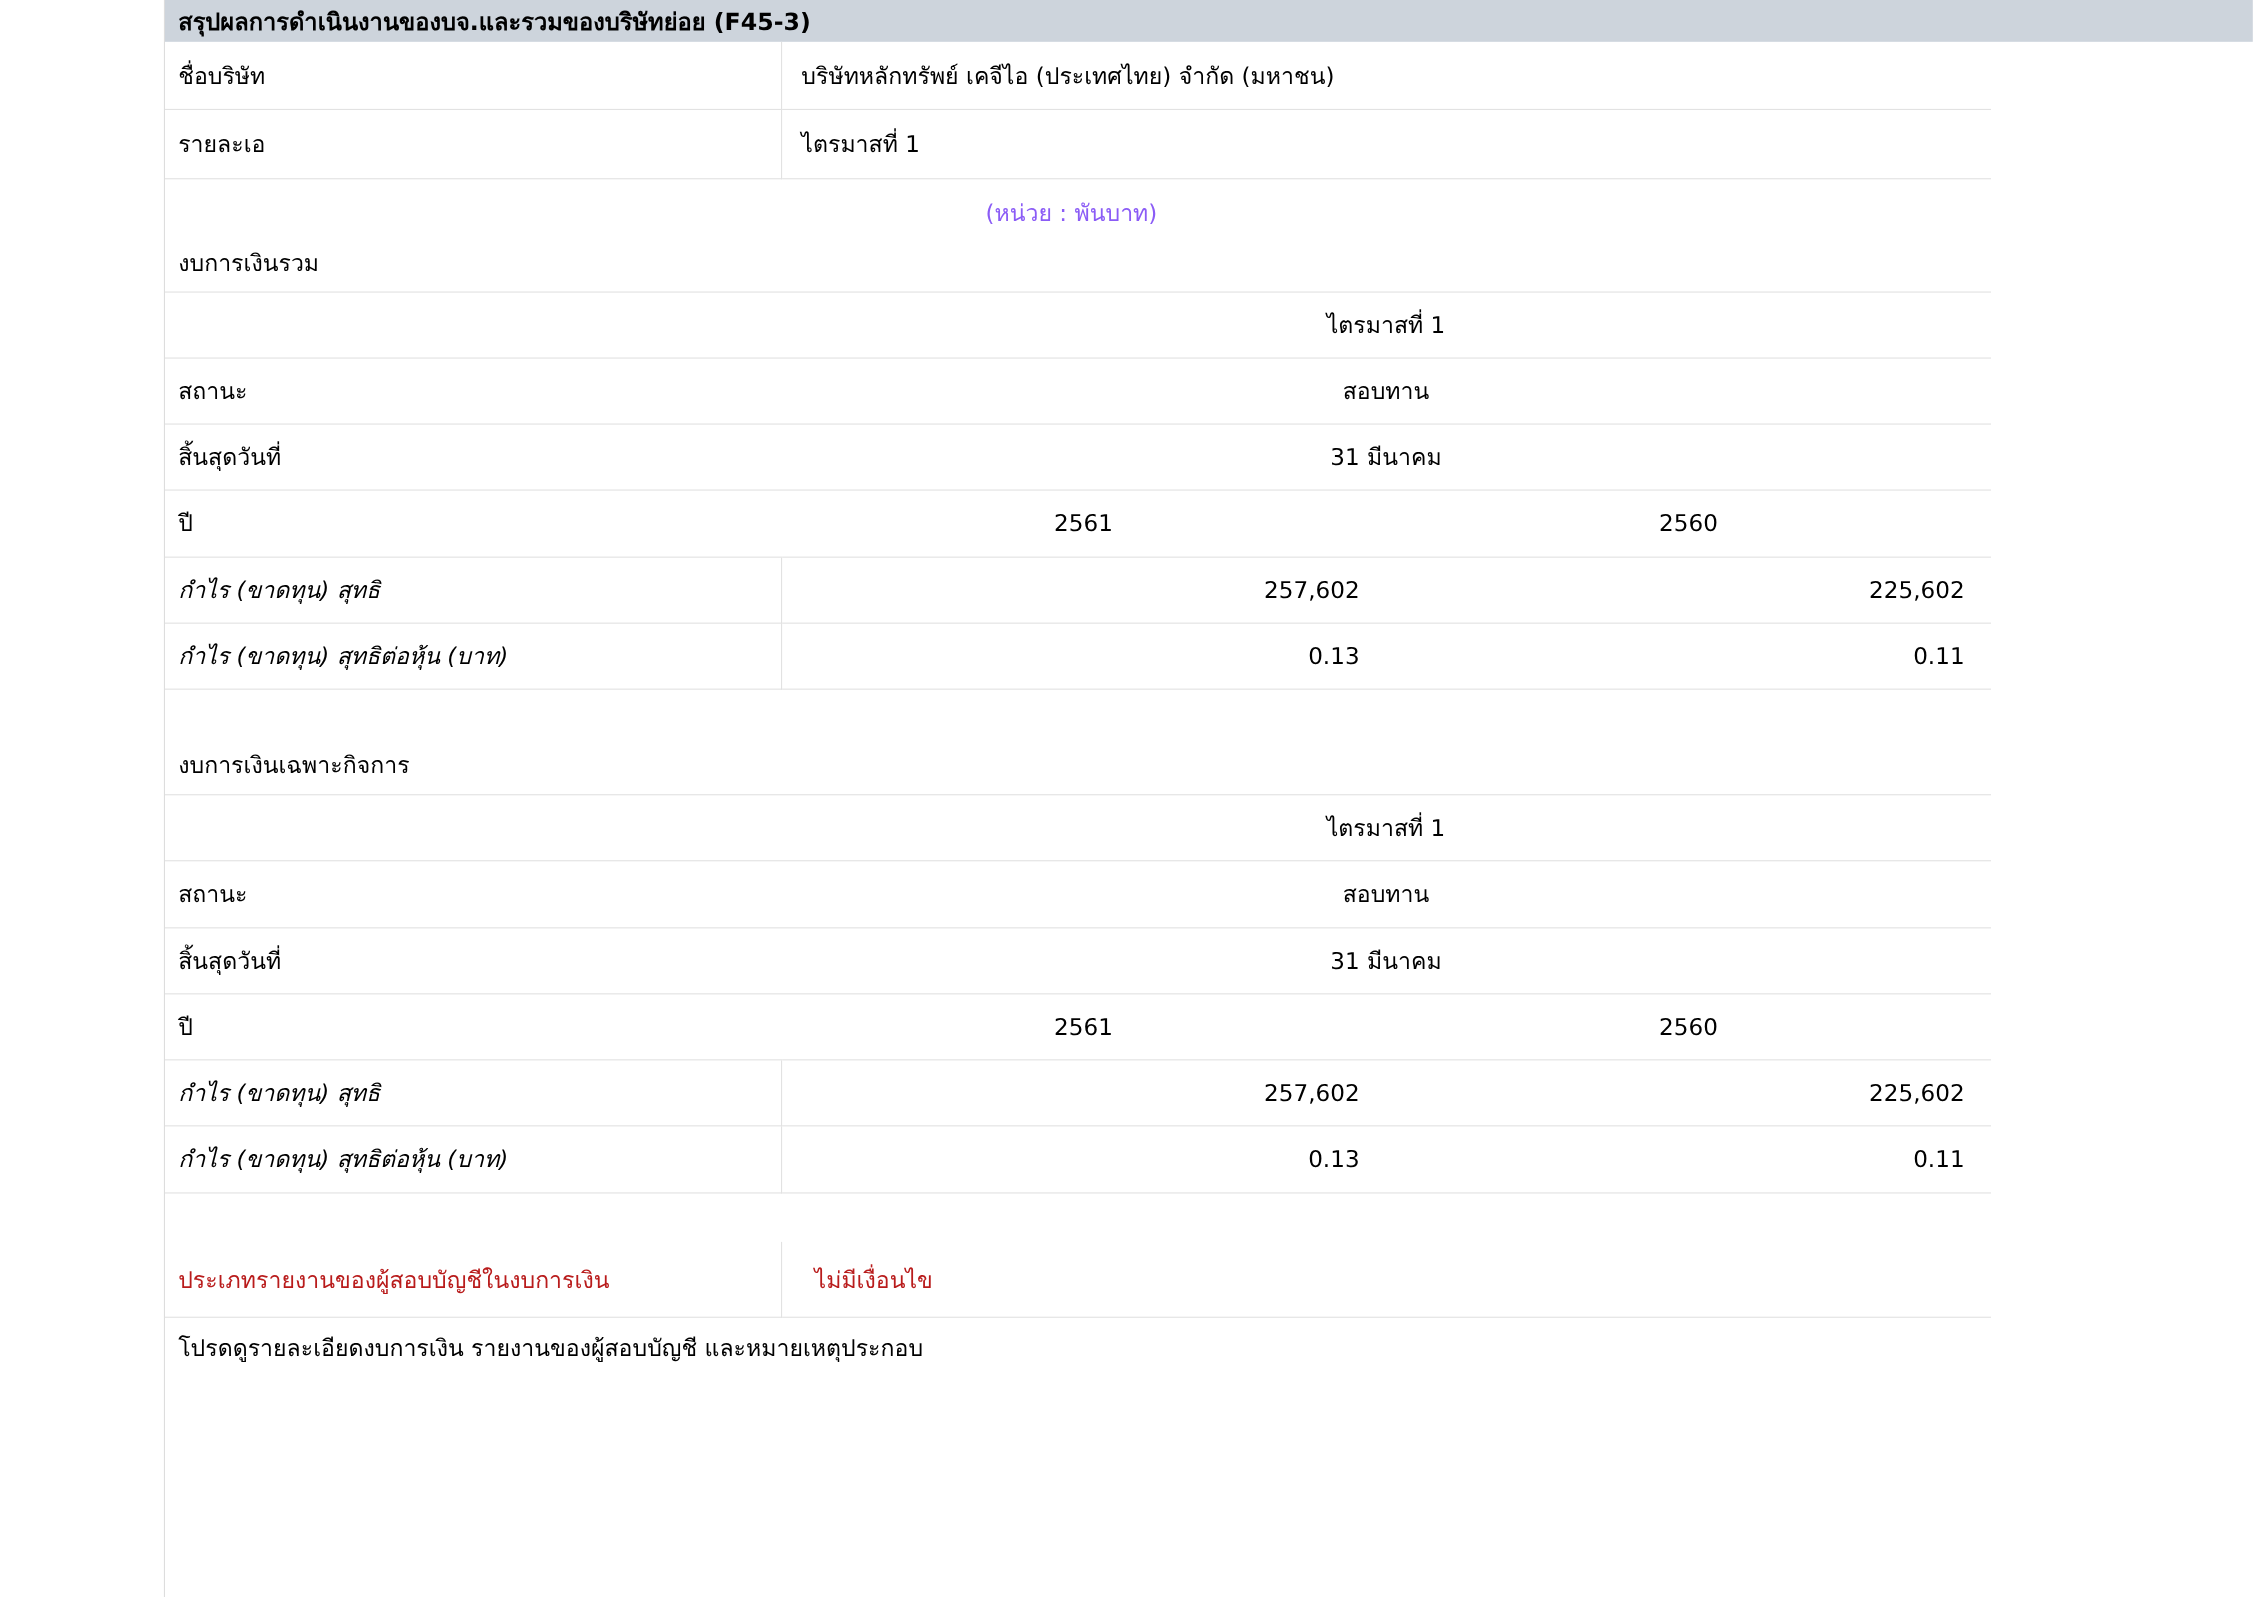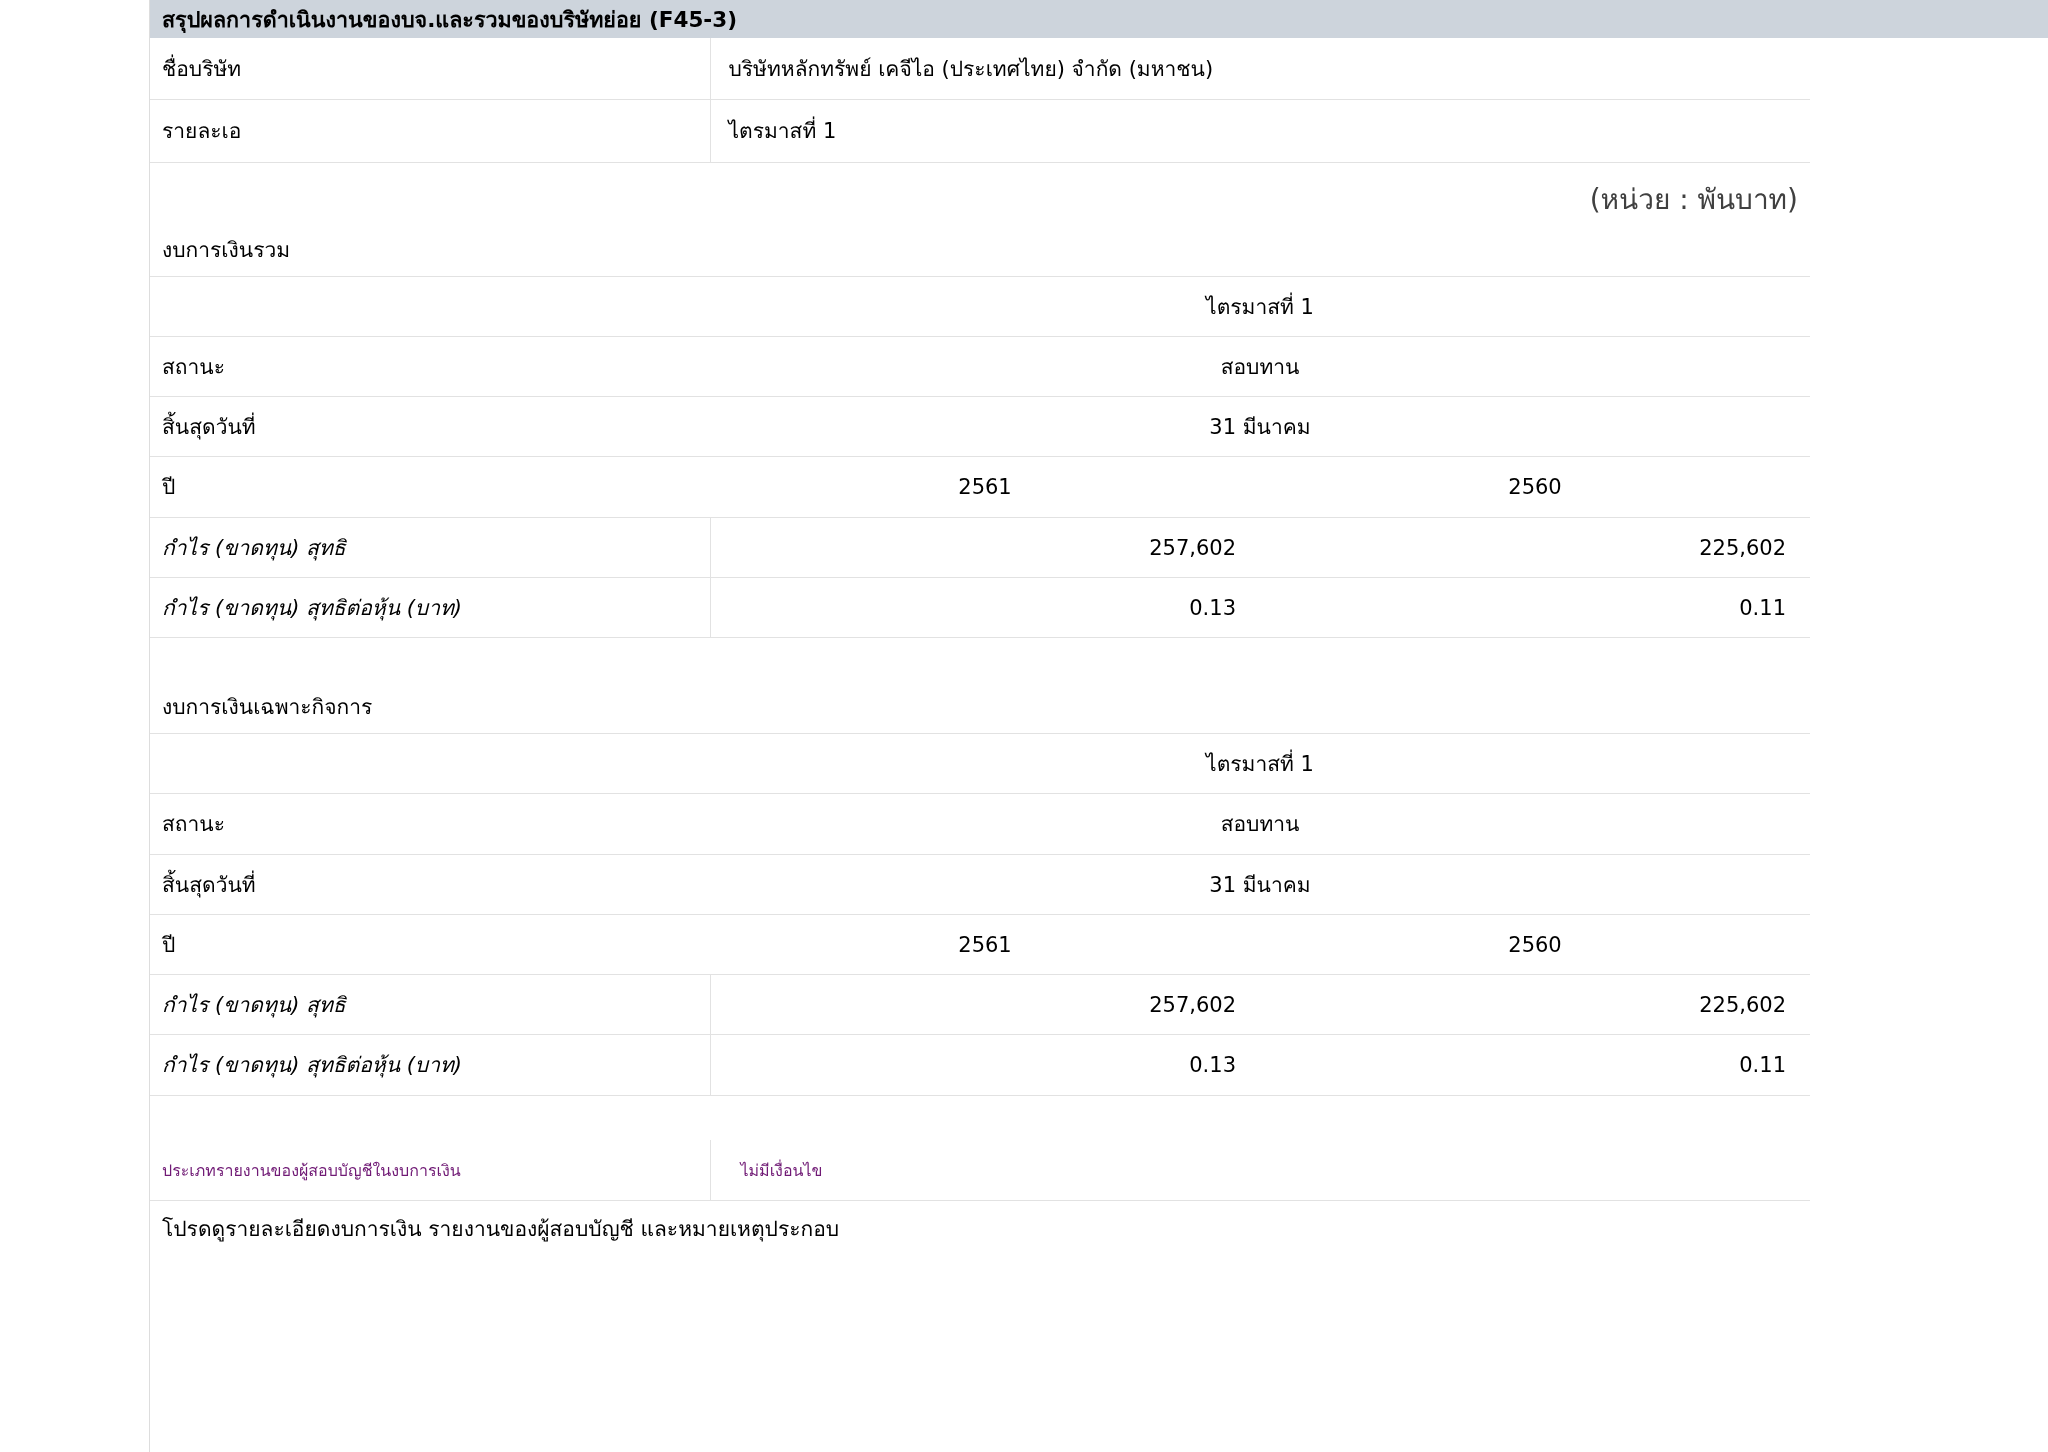--- a/index.html
+++ b/index.html
@@ -66,23 +66,23 @@
     padding: 18px 0 17px 12px;
     font-size: 21px;
     color: #000000;
     vertical-align: middle;
     line-height: 1.25;
   }
   table.meta td.label { width: 560px; border-right: 1px solid #e2e2e2; }
   table.meta td.value { padding-left: 18px; }
 
   .unit-line {
-    text-align: right;
-    font-size: 28px;
-    color: #404040;
+    text-align: center;
+    font-size: 21px;
+    color: #8b5cf6;
     padding: 14px 12px 4px 0;
     width: 1660px;
   }
 
   .section-head {
     font-size: 21px;
     color: #000000;
     padding: 8px 0 10px 12px;
   }
 
@@ -115,22 +115,22 @@
 
   .gap { height: 44px; }
 
   table.audit {
     width: 1660px;
     border-collapse: collapse;
     table-layout: fixed;
   }
   table.audit td {
     border-bottom: 1px solid #e2e2e2;
-    font-size: 16px;
-    color: #701a75;
+    font-size: 21px;
+    color: #b91c1c;
     padding: 18px 0 17px 12px;
     vertical-align: middle;
   }
   table.audit td.label { width: 560px; border-right: 1px solid #e2e2e2; }
   table.audit td.value { padding-left: 30px; }
 
   .footnote {
     font-size: 21px;
     color: #000000;
     padding: 14px 0 0 12px;

